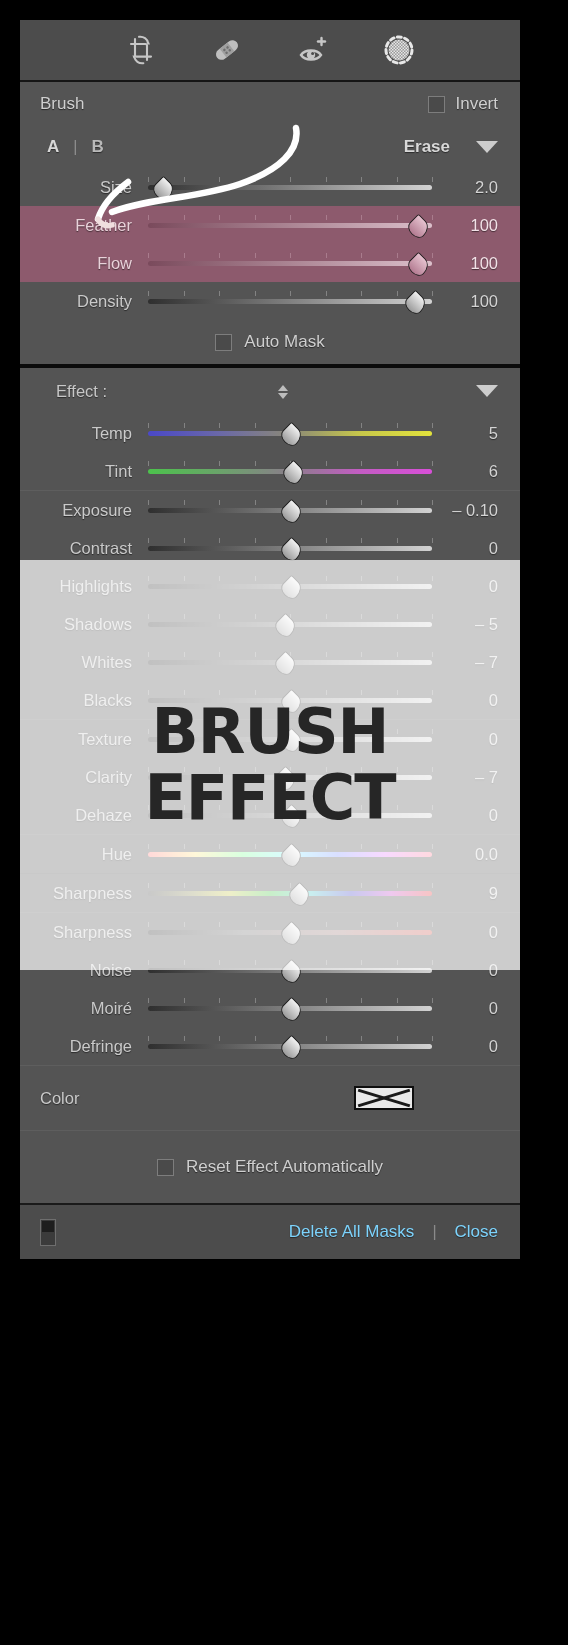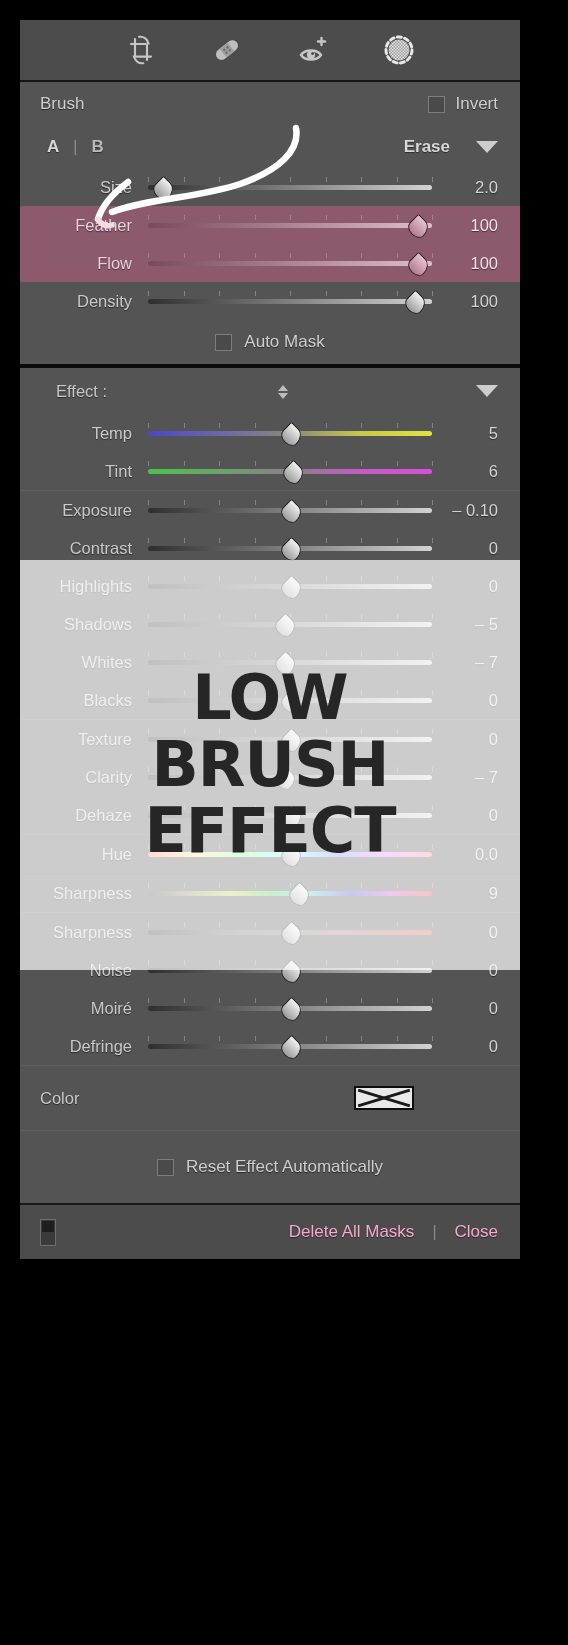--- a/index.html
+++ b/index.html
@@ -158,21 +158,21 @@
     height:56px; background:#4c4c4c; display:flex; align-items:center;
     padding:0 22px 0 20px; border-top:2px solid #1a1a1a;
   }
   .switch {
     width:16px; height:27px; background:#3b3b3b; border:1px solid #6e6e6e;
     position:relative; cursor:pointer; flex:none;
   }
   .switch::after { content:""; position:absolute; left:1px; right:1px; top:1px;
                    height:11px; background:#1e1e1e; }
   .botbar .spacer { flex:1; }
-  .bot-btn { font-size:17px; color:#f9a8d4; cursor:pointer;
+  .bot-btn { font-size:17px; color:#7dd3fc; cursor:pointer;
              text-shadow:0 1px 1px rgba(0,0,0,.5); }
   .bot-sep { color:#8a8a8a; margin:0 18px; font-size:16px; }
 
   
   .stroke { position:absolute; left:0; top:0; pointer-events:none; }
 
   
   .overlay {
     position:absolute; left:20px; top:560px; width:500px; height:410px;
     background:rgba(255,255,255,.70); pointer-events:none;
@@ -742,18 +742,17 @@
   </div>
 
   <svg class="stroke" width="568" height="1645">
     <path d="M296 128 C 300 150, 280 170, 240 184 C 198 198, 150 198, 112 212" fill="none" stroke="#ffffff" stroke-width="6.5" stroke-linecap="round"></path>
     <path d="M128 182 C 112 194, 102 206, 98 219" fill="none" stroke="#ffffff" stroke-width="6.5" stroke-linecap="round"></path>
     <path d="M98 219 C 100 224, 106 227, 112 225" fill="none" stroke="#f0dede" stroke-width="5.5" stroke-linecap="round"></path>
   </svg>
 
   <div class="overlay"></div>
   <div class="caption" id="caption">
-      <span>LOW</span>
       <span>BRUSH</span>
       <span>EFFECT</span>
     </div>
 
 </div>
 
 </body></html>

